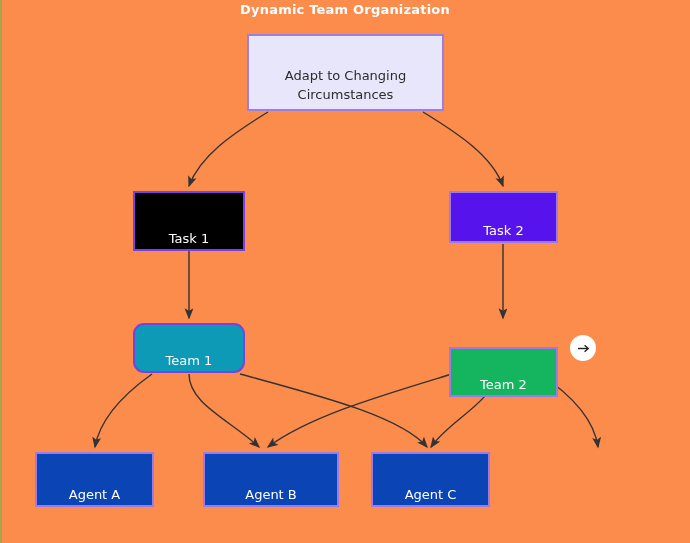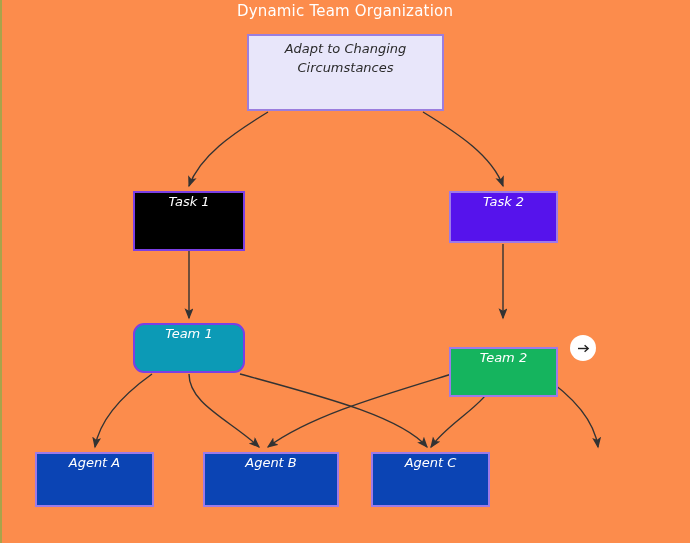--- a/index.html
+++ b/index.html
@@ -27,45 +27,44 @@
     height: 543px;
     background: #9aa84a;
     opacity: 0.85;
   }
   #diagram-title {
     position: absolute;
     left: 0;
     top: 2px;
     width: 690px;
     text-align: center;
-    font-size: 15px;
-    font-weight: normal;
+    font-size: 13px;
+    font-weight: bold;
     color: #ffffff;
     letter-spacing: 0.2px;
   }
   #edges {
     position: absolute;
     left: 0;
     top: 0;
     width: 690px;
     height: 543px;
   }
   .node {
     position: absolute;
     box-sizing: border-box;
     display: flex;
-    align-items: flex-start;
+    align-items: flex-end;
     justify-content: center;
     text-align: center;
     border-style: solid;
     border-width: 2px;
     font-size: 13px;
     line-height: 1.45;
     z-index: 3;
-    font-style: italic;
   }
   .node-root {
     font-size: 13px;
     padding: 4px 8px;
     color: #2b2b2b;
   }
   .node-label {
     display: block;
     width: 100%;
     white-space: pre-line;

